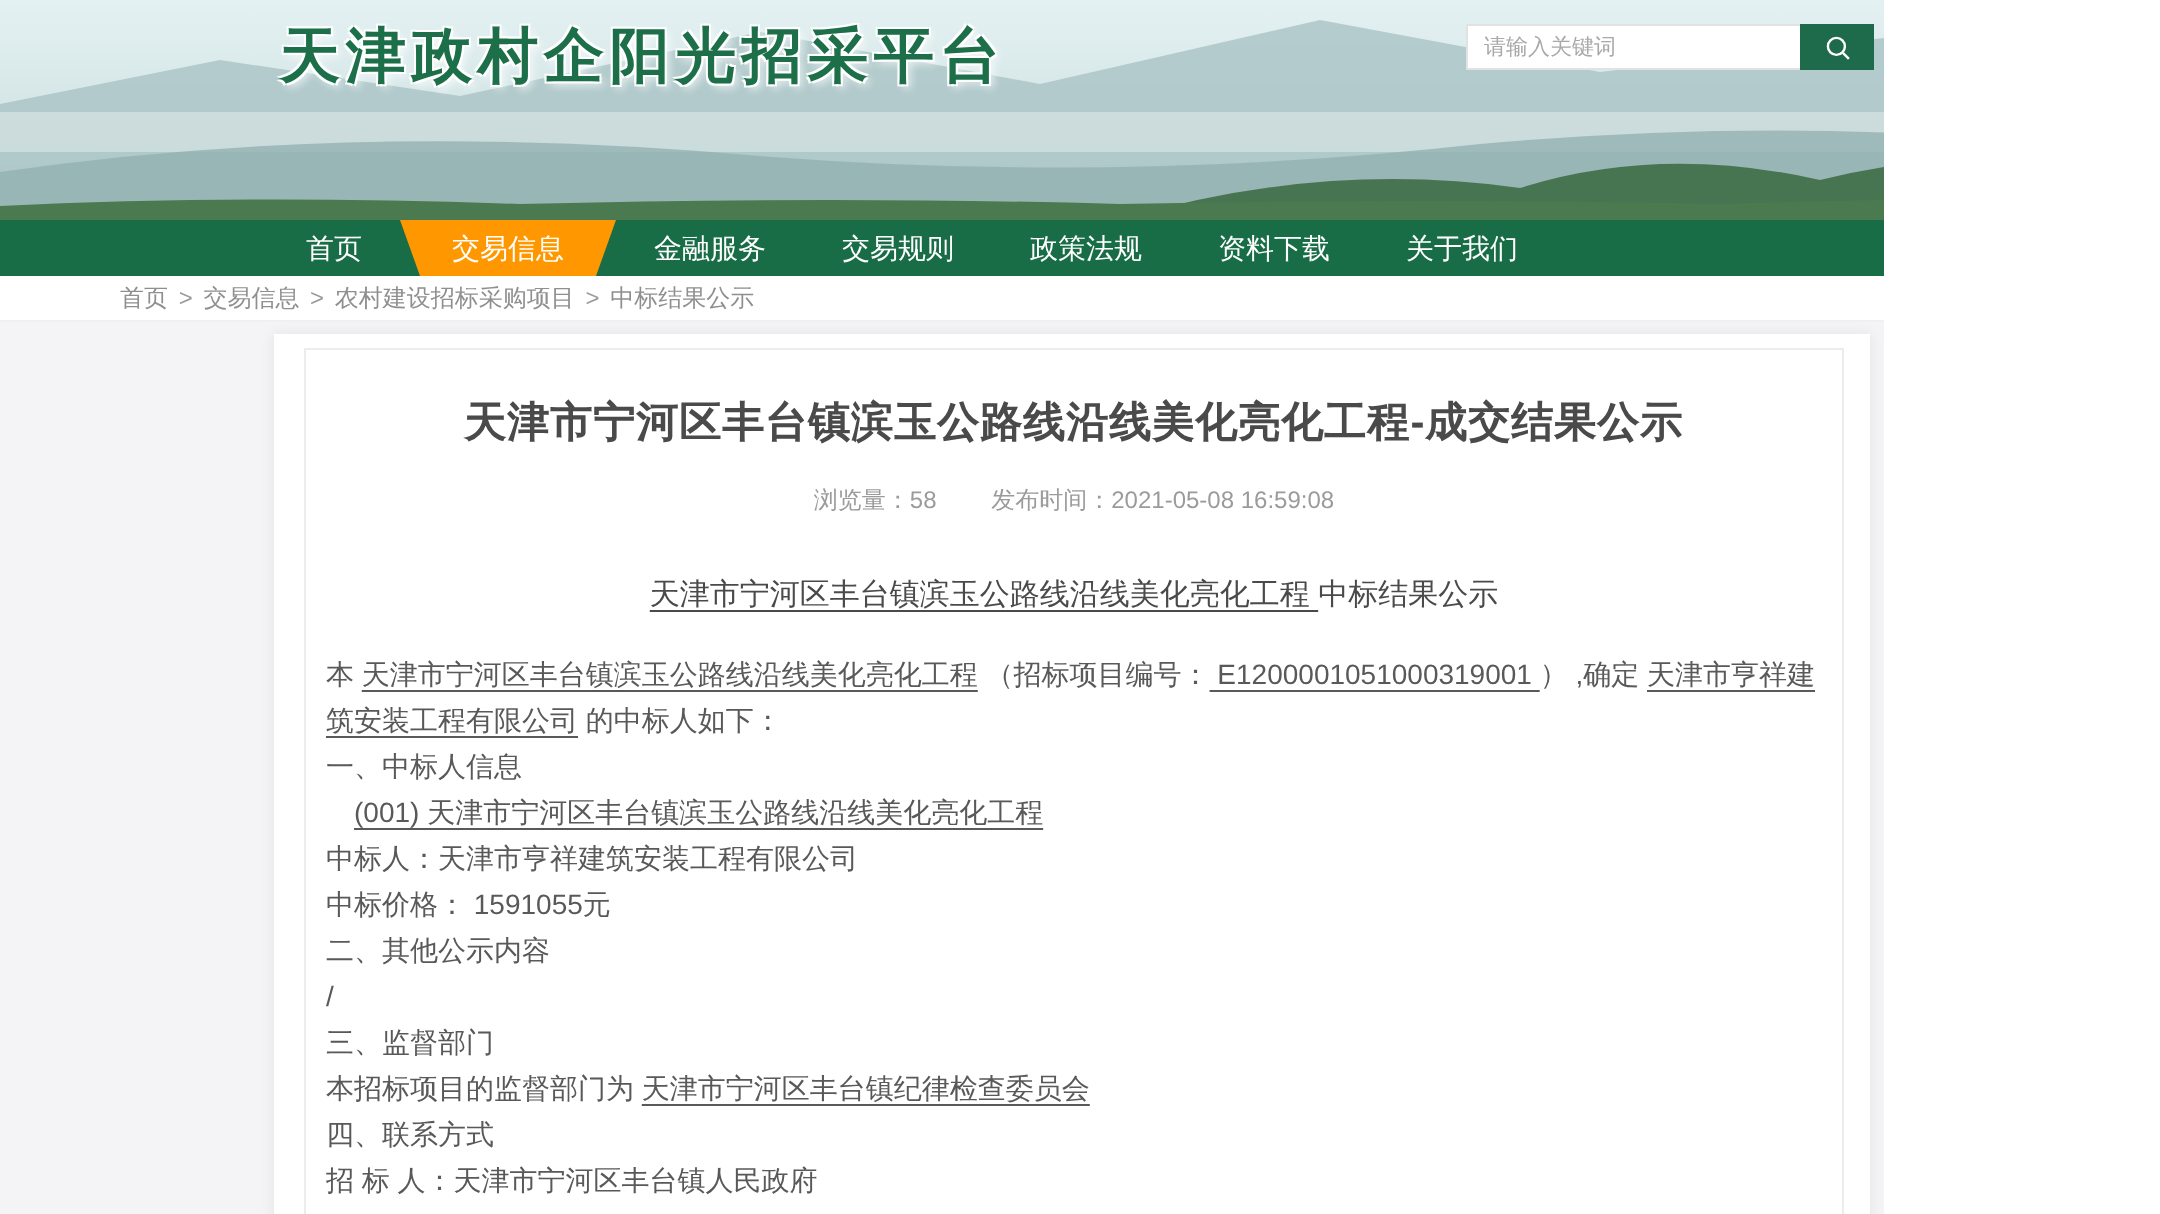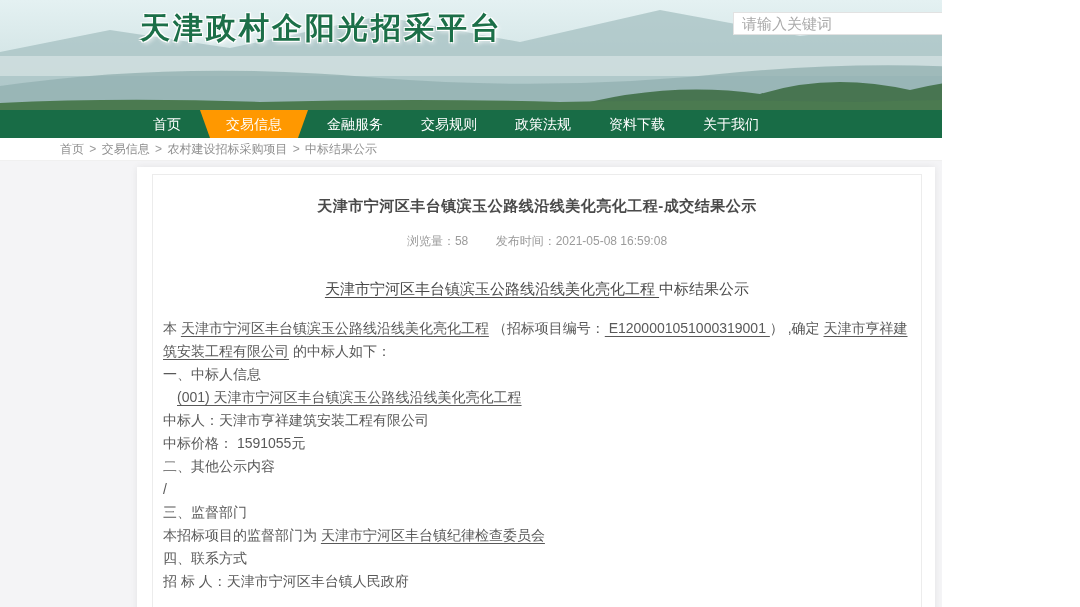--- a/index.html
+++ b/index.html
@@ -26,21 +26,21 @@
     position:absolute;left:140px;top:8px;
     font-size:30px;font-weight:bold;letter-spacing:3px;
     color:var(--title-green,#1c6f48);
     text-shadow:-1px -1px 0 rgba(255,255,255,.95),1px -1px 0 rgba(255,255,255,.95),
                 -1px 1px 0 rgba(255,255,255,.95),1px 1px 0 rgba(255,255,255,.95),
                  2px 2px 4px rgba(255,255,255,.8);
   }
   .search-box{position:absolute;left:733px;top:12px;width:204px;height:23px;display:flex;}
   .search-input{
     flex:1;height:23px;border:1px solid #e2e2e2;border-right:none;background:#fff;
-    font-size:15px;color:#0c4a6e;padding:0 8px;outline:none;font-family:inherit;
+    font-size:11px;color:#0c4a6e;padding:0 8px;outline:none;font-family:inherit;
   }
   .search-input::placeholder{color:#a9a9a9;}
   .search-btn{
     width:37px;height:23px;border:none;background:var(--button-green,#1d6b4a);
     display:flex;align-items:center;justify-content:center;cursor:pointer;
   }
 
   
   .nav{position:absolute;left:0;top:110px;width:1080px;height:28px;background:var(--nav-green,#186c46);}
   .nav-inner{display:flex;height:28px;margin-left:134px;}
@@ -72,21 +72,21 @@
   .panel{
     position:absolute;left:137px;top:167px;width:798px;height:460px;background:#fff;
     box-shadow:0 0 7px rgba(0,0,0,.07);
   }
   .panel-inner{
     position:absolute;left:15px;top:7px;width:770px;height:445px;
     border:1px solid #ececec;padding:0 10px;overflow:hidden;
   }
   .article-title{
     margin-top:22px;text-align:center;
-    font-size:15px;font-weight:bold;color:#4a4a4a;letter-spacing:.5px;
+    font-size:21px;font-weight:bold;color:#4a4a4a;letter-spacing:.5px;
   }
   .article-meta{
     margin-top:17px;text-align:center;font-size:12px;color:var(--meta-gray,#9b9b9b);
   }
   .article-meta .meta-views{margin-right:24px;}
   .subtitle{
     margin-top:27px;text-align:center;font-size:15px;color:#4a4a4a;line-height:24px;
   }
   .article-body{
     margin-top:16px;font-size:14px;color:var(--body-text,#595959);line-height:23px;

